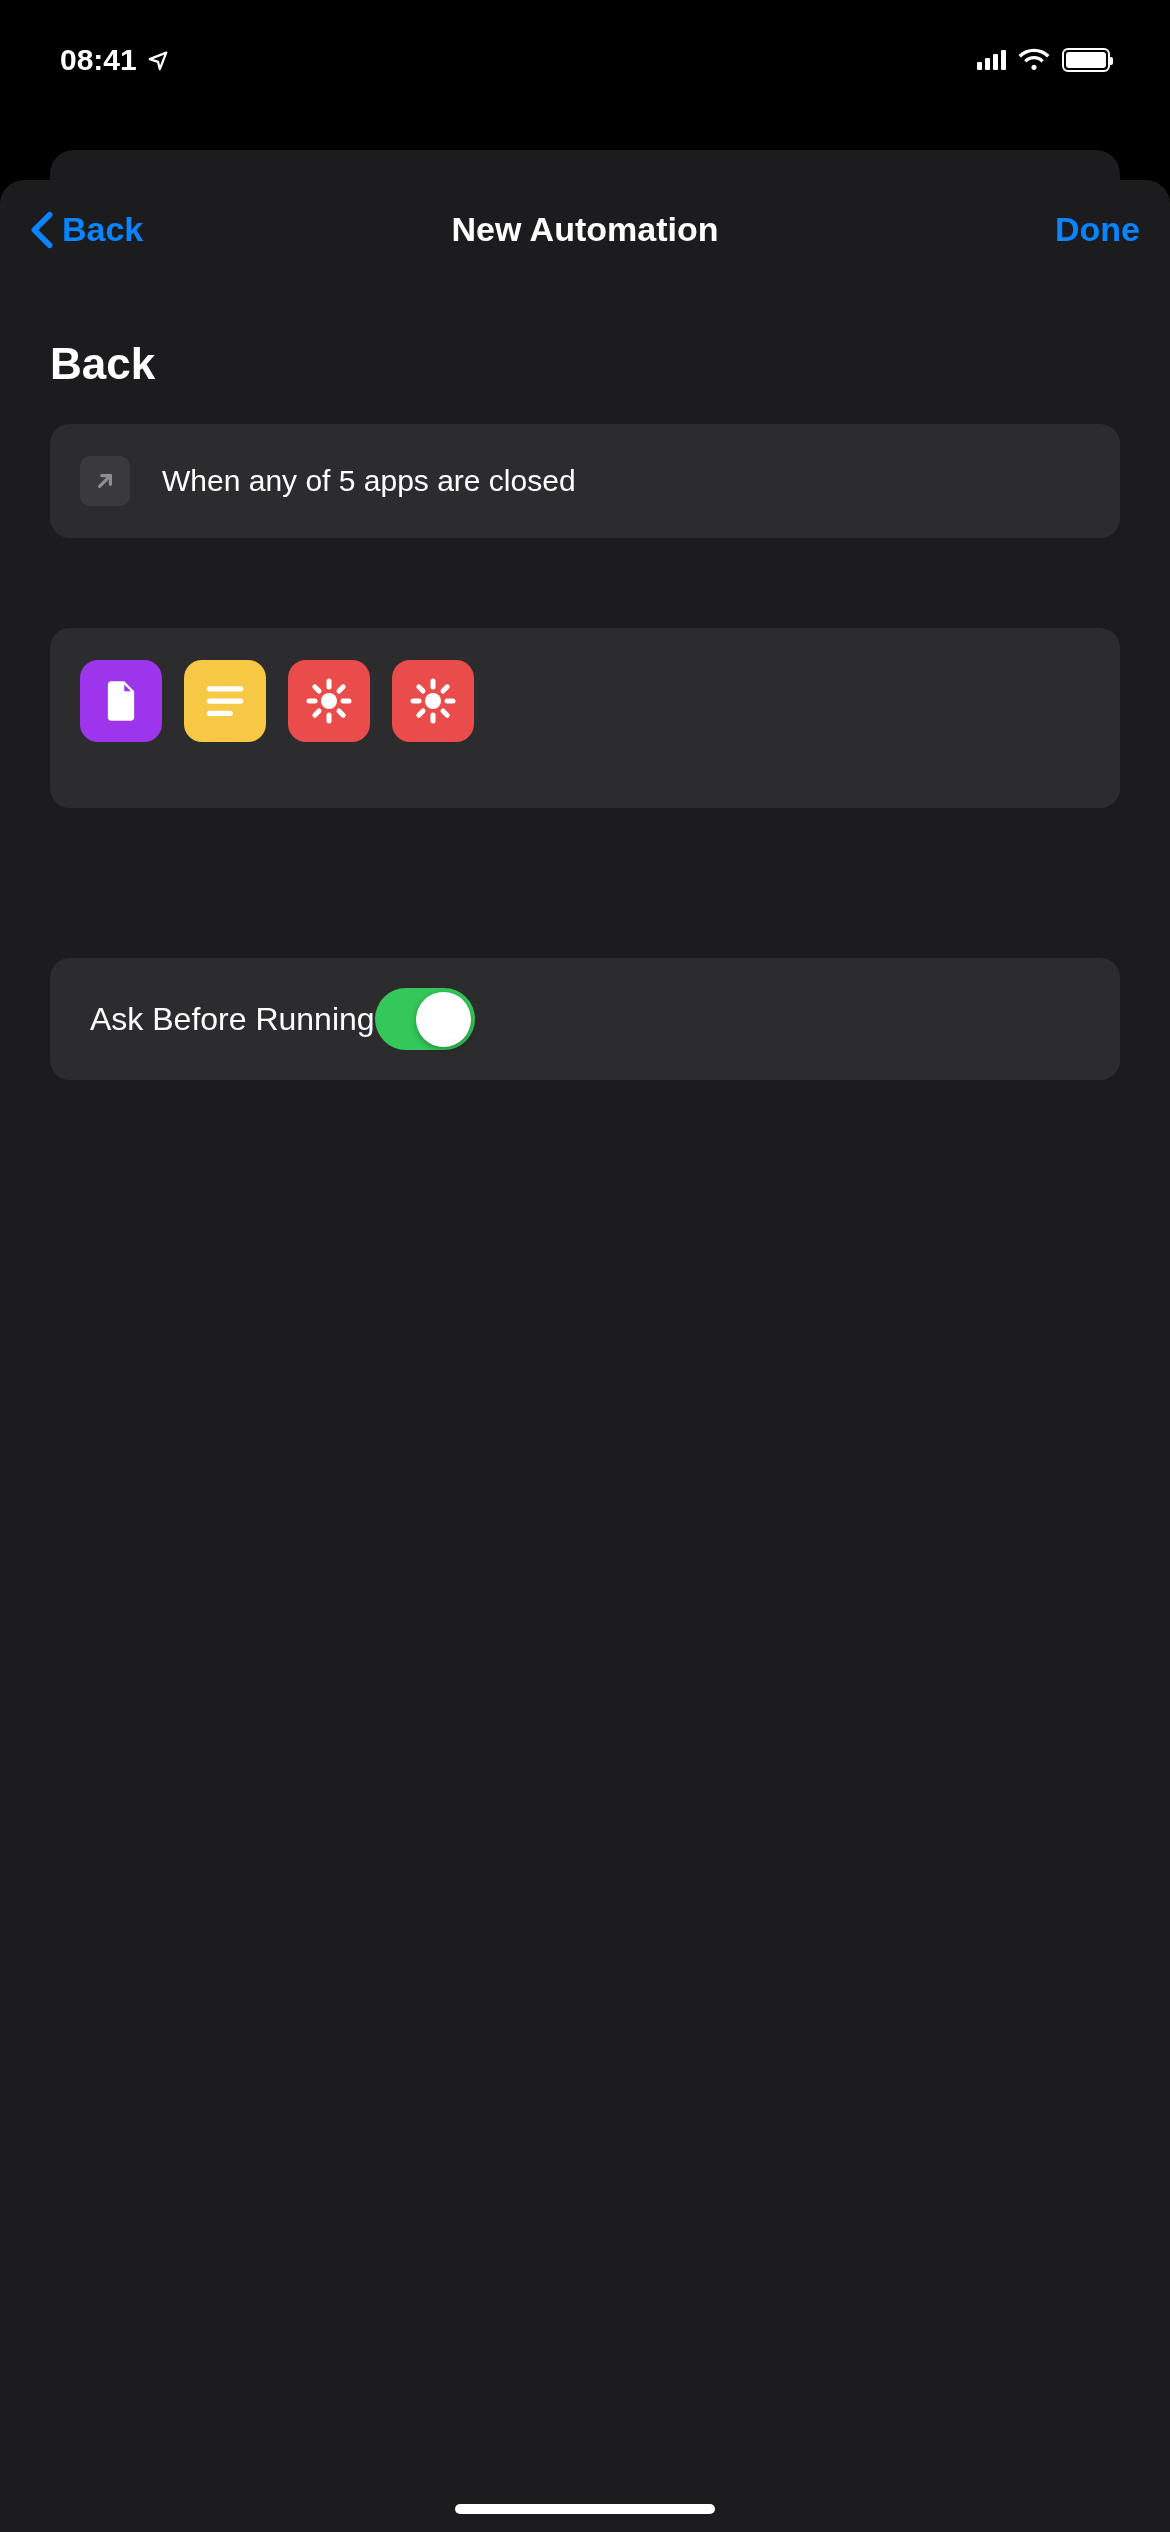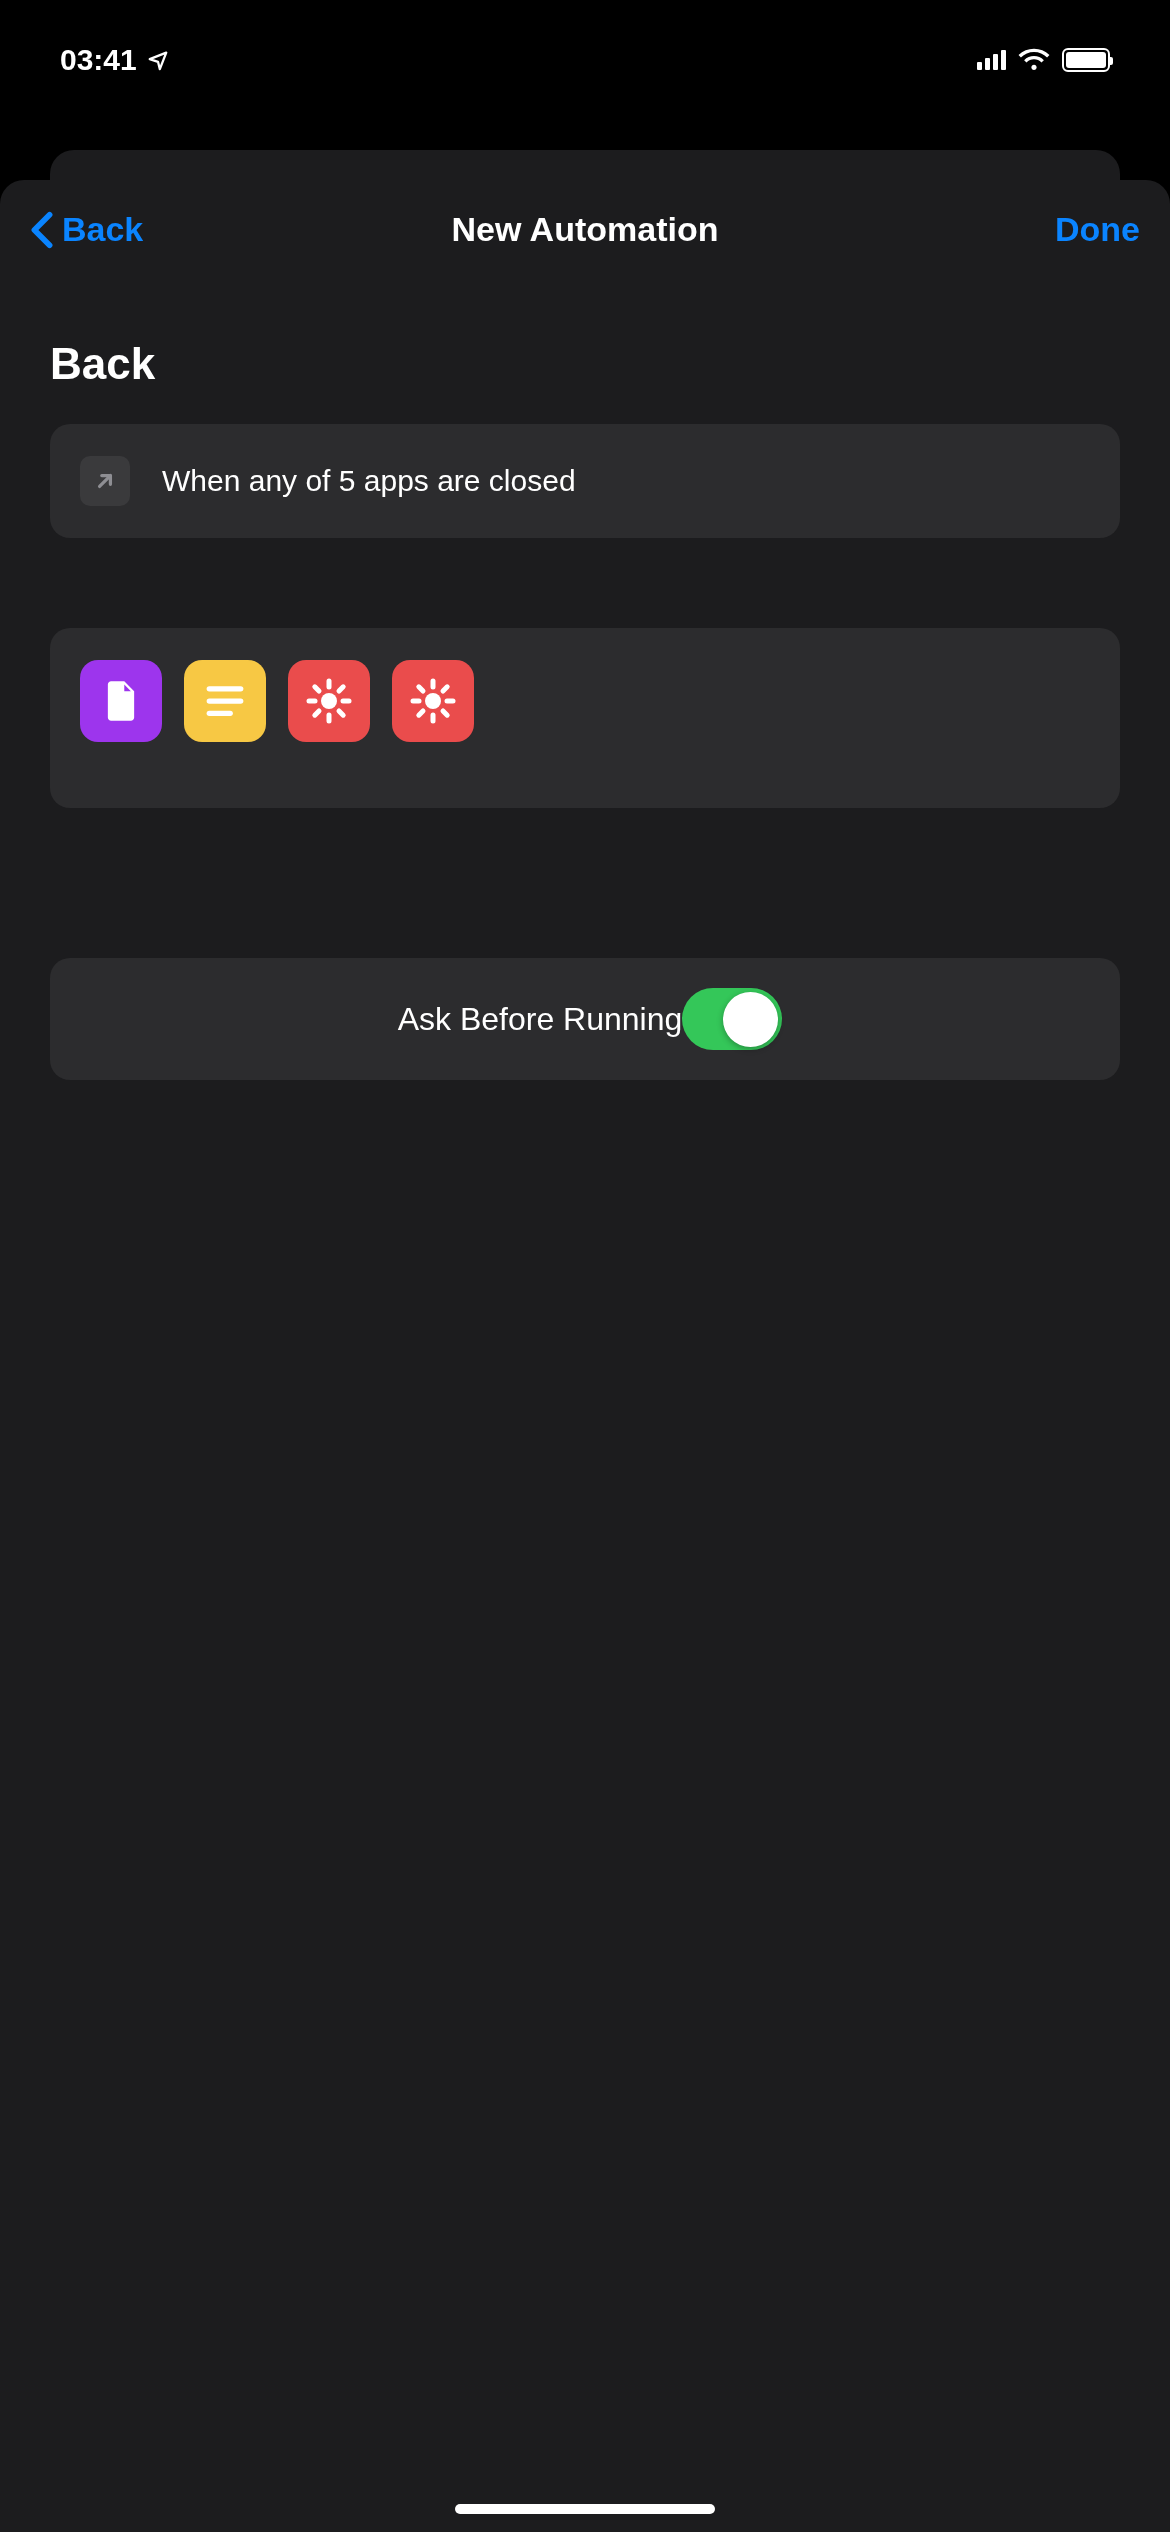--- a/index.html
+++ b/index.html
@@ -213,21 +213,21 @@
       color: #fff;
     }
     
     .toggle-section {
       margin-top: 150px;
     }
     
     .toggle-card {
       display: flex;
       align-items: center;
-      justify-content: center;
+      justify-content: flex-start;
       padding: 30px 30px 30px 40px;
     }
     
     .toggle-label {
       font-size: 32px;
       color: #fff;
     }
     
     .toggle {
       width: 100px;
@@ -258,21 +258,21 @@
       height: 10px;
       background: #fff;
       border-radius: 5px;
     }
   </style>
 </head>
 <body>
 
 <div class="status-bar">
   <div class="status-left">
-    <span>03:41</span>
+    <span>08:41</span>
     <svg width="22" height="22" viewBox="0 0 24 24" fill="none" stroke="#fff" stroke-width="2.5">
       <path d="M3 11l18-7-7 18-2-8-9-3z" stroke-linejoin="round"></path>
     </svg>
   </div>
   <div class="status-right">
     <div class="signal-icon">
       <div class="signal-bar" style="height:8px"></div>
       <div class="signal-bar" style="height:12px"></div>
       <div class="signal-bar" style="height:16px"></div>
       <div class="signal-bar" style="height:20px"></div>

